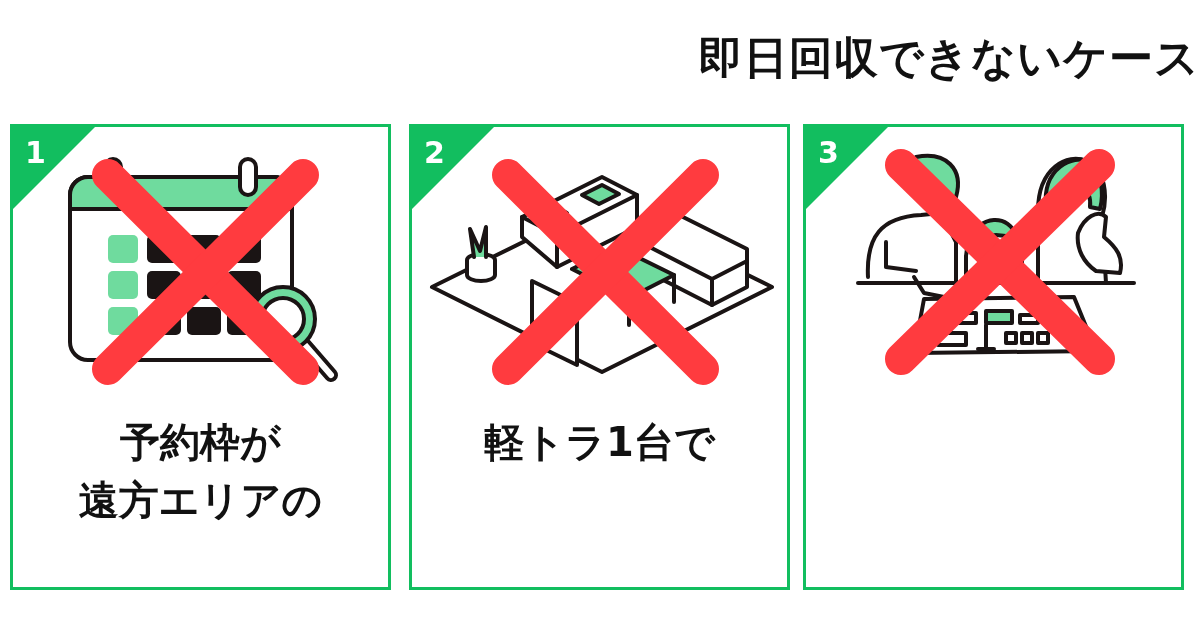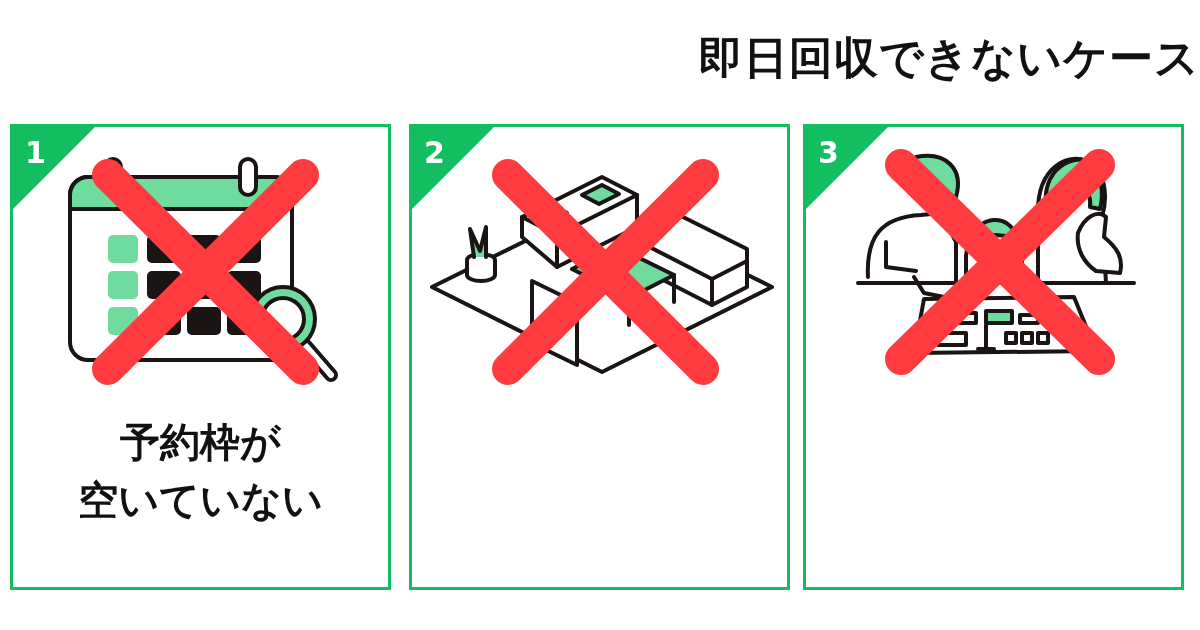--- a/index.html
+++ b/index.html
@@ -122,21 +122,21 @@
       <circle cx="270" cy="172" r="21" fill="#ffffff"></circle>
     </g>
 
     <g stroke="#ff3b3f" stroke-width="32" stroke-linecap="round">
       <line x1="95" y1="28" x2="290" y2="222"></line>
       <line x1="290" y1="28" x2="95" y2="222"></line>
     </g>
   </svg>
   <div class="caption">
     <span>予約枠が</span>
-    <span>空いていない</span>
+    <span>遠方エリアの</span>
   </div>
 </div>
 
 <div class="panel p2">
   <div class="badge"></div>
   <div class="badge-num">2</div>
   <svg class="illus" viewBox="0 0 381 260">
     <g stroke="#1a1414" stroke-width="4" stroke-linejoin="round" stroke-linecap="round" fill="#ffffff">
 
       <path d="M20 140 L190 56 L360 140 L190 225 Z"></path>
@@ -160,20 +160,21 @@
 
       <path d="M55 128 a14 6 0 0 0 28 0 L83 113 a14 6 0 0 0 -28 0 Z"></path>
       <path d="M62 110 L58 82 L68 104 L74 80 L74 110" fill="#6fdb9e"></path>
     </g>
     <g stroke="#ff3b3f" stroke-width="32" stroke-linecap="round">
       <line x1="96" y1="28" x2="291" y2="222"></line>
       <line x1="291" y1="28" x2="96" y2="222"></line>
     </g>
   </svg>
   <div class="caption">
+    <span>軽トラ1台で</span>
   </div>
 </div>
 
 <div class="panel p3">
   <div class="badge"></div>
   <div class="badge-num">3</div>
   <svg class="illus" viewBox="0 0 381 260">
     <g stroke="#1a1414" stroke-width="4" stroke-linejoin="round" stroke-linecap="round" fill="#ffffff">
 
       <path d="M62 130 C60 90 75 70 115 68 L135 66 L150 95 L150 136"></path>

